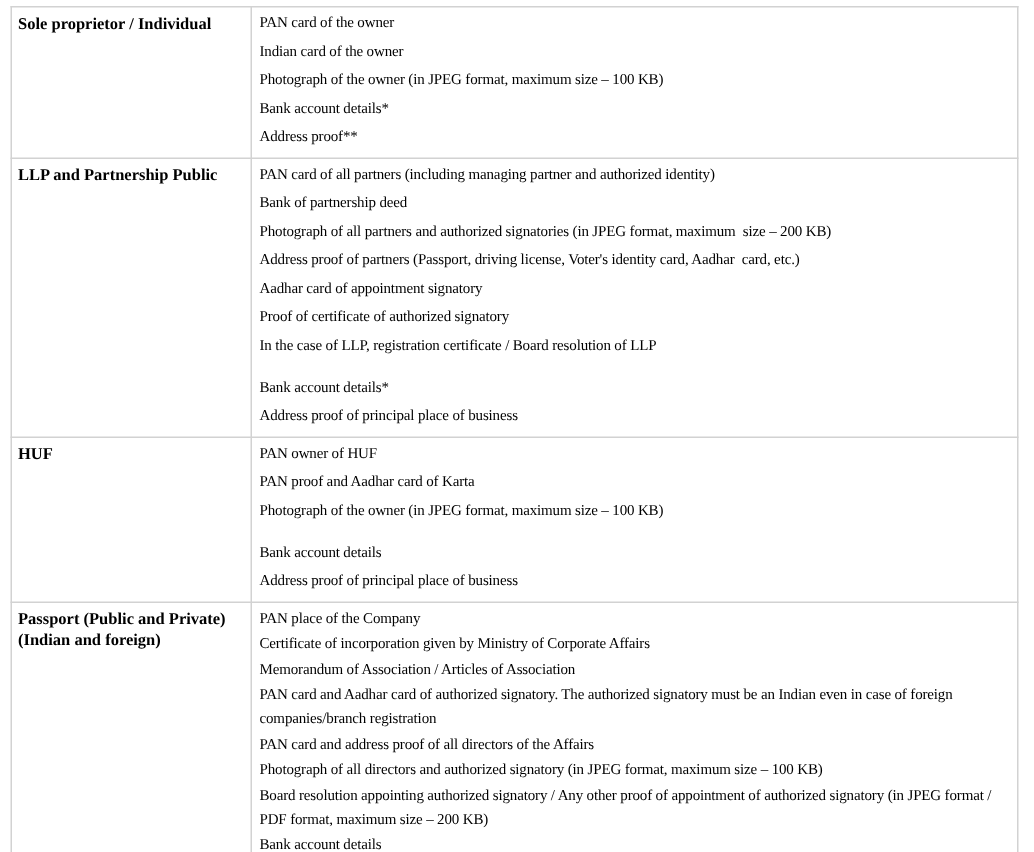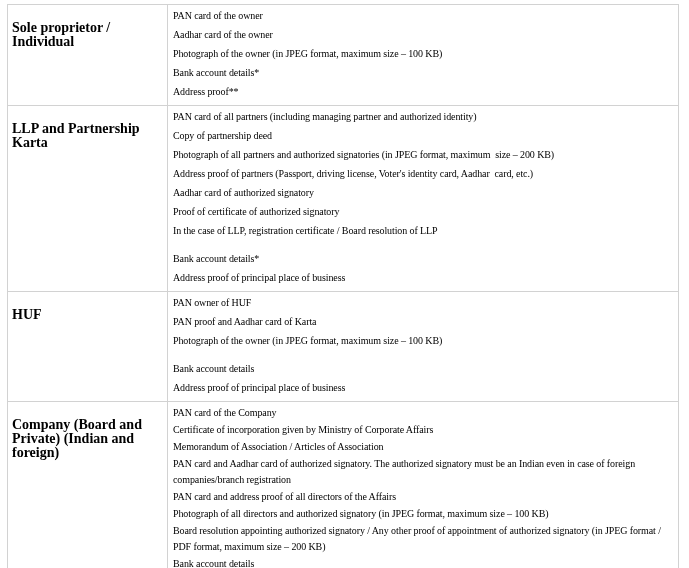--- a/index.html
+++ b/index.html
@@ -23,23 +23,23 @@
     background: #ffffff;
   }
   table.doc-table td {
     border: 1px solid #d2d2d2;
     vertical-align: top;
     background: #ffffff;
   }
   td.entity {
     width: 152px;
     font-weight: bold;
-    font-size: 14px;
+    font-size: 11px;
     line-height: 14px;
-    padding: 16px 3px 2px 4px;
+    padding: 4px 3px 2px 4px;
     letter-spacing: 0;
   }
   td.docs {
     width: 501px;
     font-size: 10px;
     padding: 3px 4px 2px 5px;
     letter-spacing: -0.1px;
   }
   td.docs p {
     margin: 0 0 3px 0;
@@ -57,56 +57,56 @@
 </head>
 <body>
 
 <div class="page">
   <table class="doc-table">
     <tbody id="table-body">
         <tr>
           <td class="entity"><span>Sole proprietor / Individual</span></td>
           <td class="docs">
             <p>PAN card of the owner</p>
-            <p>Aadhar card of the owner</p>
+            <p>Indian card of the owner</p>
             <p>Photograph of the owner (in JPEG format, maximum size – 100 KB)</p>
             <p>Bank account details*</p>
             <p>Address proof**</p>
           </td>
         </tr>
         <tr>
-          <td class="entity"><span>LLP and Partnership Karta</span></td>
+          <td class="entity"><span>LLP and Partnership Public</span></td>
           <td class="docs">
             <p>PAN card of all partners (including managing partner and authorized identity)</p>
-            <p>Copy of partnership deed</p>
+            <p>Bank of partnership deed</p>
             <p>Photograph of all partners and authorized signatories (in JPEG format, maximum  size – 200 KB)</p>
             <p>Address proof of partners (Passport, driving license, Voter's identity card, Aadhar  card, etc.)</p>
-            <p>Aadhar card of authorized signatory</p>
+            <p>Aadhar card of appointment signatory</p>
             <p>Proof of certificate of authorized signatory</p>
             <p>In the case of LLP, registration certificate / Board resolution of LLP</p>
             <p class="blank"></p>
             <p>Bank account details*</p>
             <p>Address proof of principal place of business</p>
           </td>
         </tr>
         <tr>
           <td class="entity"><span>HUF</span></td>
           <td class="docs">
             <p>PAN owner of HUF</p>
             <p>PAN proof and Aadhar card of Karta</p>
             <p>Photograph of the owner (in JPEG format, maximum size – 100 KB)</p>
             <p class="blank"></p>
             <p>Bank account details</p>
             <p>Address proof of principal place of business</p>
           </td>
         </tr>
         <tr>
-          <td class="entity"><span>Company (Board and Private) (Indian and foreign)</span></td>
+          <td class="entity"><span>Passport (Public and Private) (Indian and foreign)</span></td>
           <td class="docs tight">
-            <p>PAN card of the Company</p>
+            <p>PAN place of the Company</p>
             <p>Certificate of incorporation given by Ministry of Corporate Affairs</p>
             <p>Memorandum of Association / Articles of Association</p>
             <p>PAN card and Aadhar card of authorized signatory. The authorized signatory must be an Indian even in case of foreign companies/branch registration</p>
             <p>PAN card and address proof of all directors of the Affairs</p>
             <p>Photograph of all directors and authorized signatory (in JPEG format, maximum size – 100 KB)</p>
             <p>Board resolution appointing authorized signatory / Any other proof of appointment of authorized signatory (in JPEG format / PDF format, maximum size – 200 KB)</p>
             <p>Bank account details</p>
           </td>
         </tr>
       </tbody>

